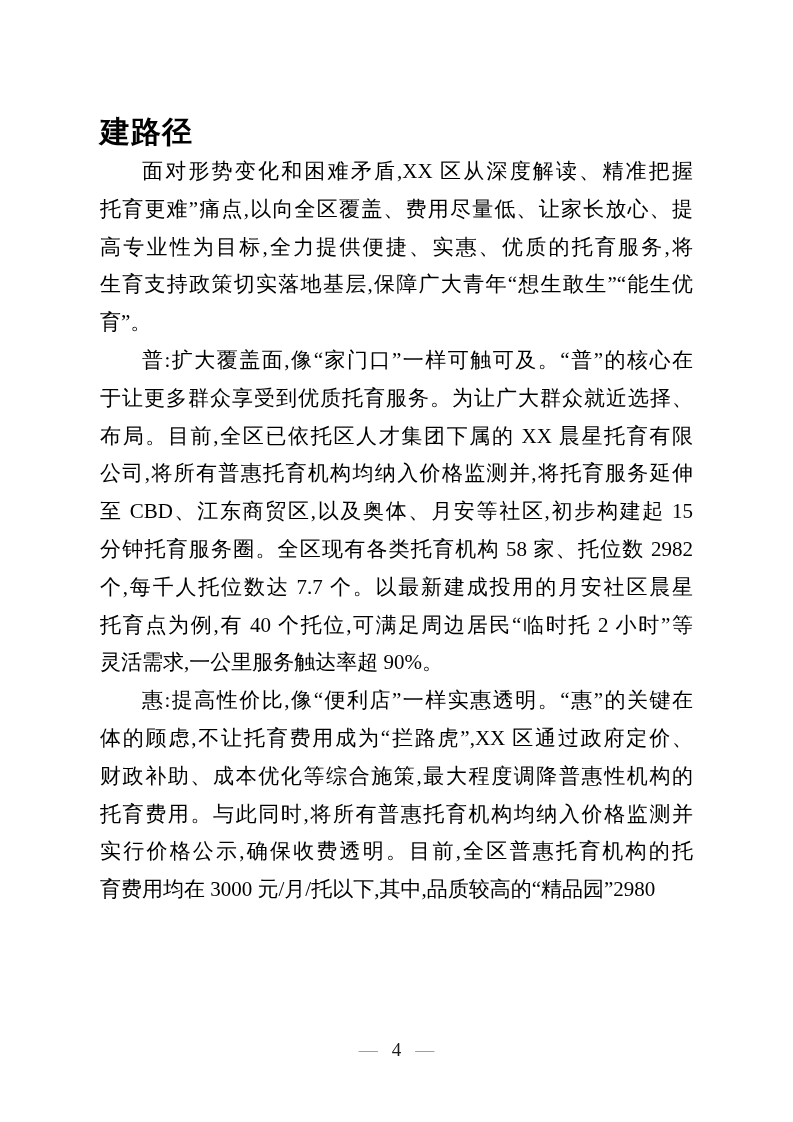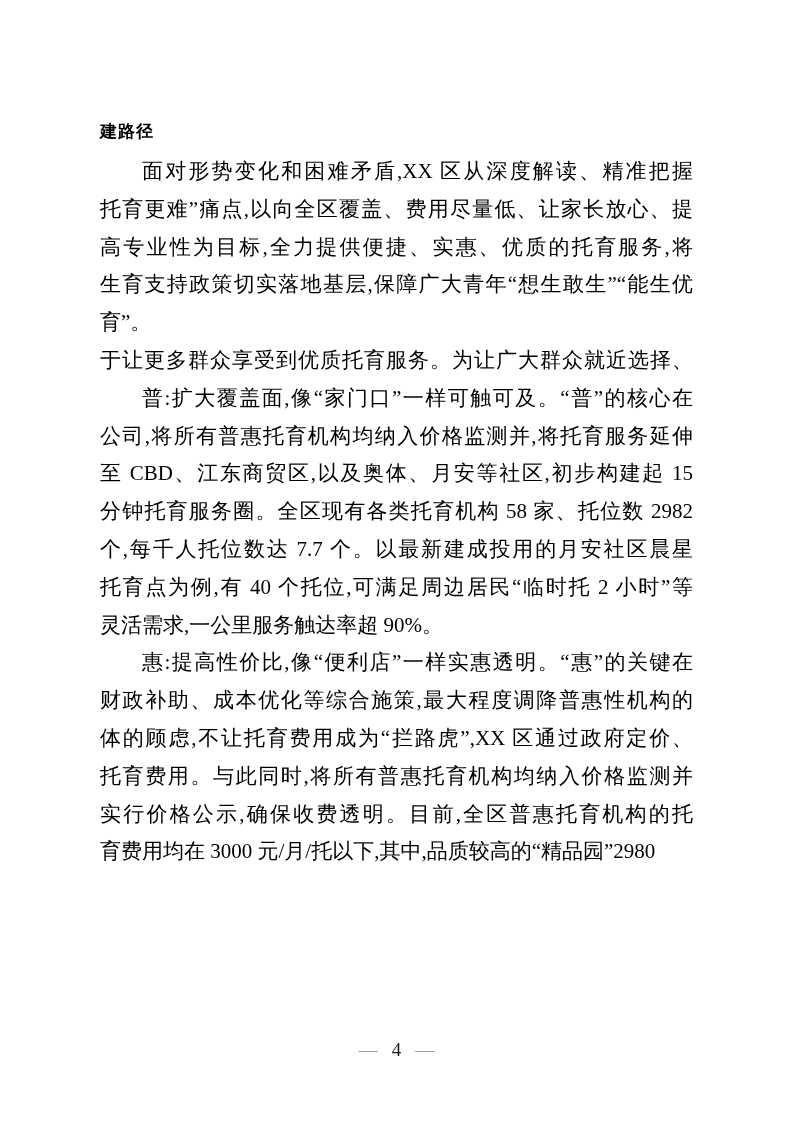--- a/index.html
+++ b/index.html
@@ -18,21 +18,21 @@
   }
   .content {
     position: absolute;
     left: 100px;
     top: 118px;
     width: 593px;
   }
   .heading {
     font-family: "Liberation Sans", "DejaVu Sans", sans-serif;
     font-weight: 700;
-    font-size: 17px;
+    font-size: 30px;
     line-height: 28px;
     margin: 0 0 7px 0;
     letter-spacing: 1px;
   }
   .paragraph {
     margin: 0;
   }
   .line {
     font-size: 21px;
     line-height: 37.8px;
@@ -73,33 +73,34 @@
     <h1 class="heading">建路径</h1>
     <div id="paragraphs">
         <div class="paragraph">
           <div class="line first">面对形势变化和困难矛盾,XX 区从深度解读、精准把握“普、</div>
           <div class="line">托育更难”痛点,以向全区覆盖、费用尽量低、让家长放心、提</div>
           <div class="line">高专业性为目标,全力提供便捷、实惠、优质的托育服务,将</div>
           <div class="line">生育支持政策切实落地基层,保障广大青年“想生敢生”“能生优</div>
           <div class="line last">育”。</div>
         </div>
         <div class="paragraph">
+          <div class="line first">普:扩大覆盖面,像“家门口”一样可触可及。“普”的核心在</div>
           <div class="line">于让更多群众享受到优质托育服务。为让广大群众就近选择、</div>
-          <div class="line first">普:扩大覆盖面,像“家门口”一样可触可及。“普”的核心在</div>
+          <div class="line">布局。目前,全区已依托区人才集团下属的 XX 晨星托育有限</div>
           <div class="line">公司,将所有普惠托育机构均纳入价格监测并,将托育服务延伸</div>
           <div class="line">至 CBD、江东商贸区,以及奥体、月安等社区,初步构建起 15</div>
           <div class="line">分钟托育服务圈。全区现有各类托育机构 58 家、托位数 2982</div>
           <div class="line">个,每千人托位数达 7.7 个。以最新建成投用的月安社区晨星</div>
           <div class="line">托育点为例,有 40 个托位,可满足周边居民“临时托 2 小时”等</div>
           <div class="line last">灵活需求,一公里服务触达率超 90%。</div>
         </div>
         <div class="paragraph">
           <div class="line first">惠:提高性价比,像“便利店”一样实惠透明。“惠”的关键在</div>
+          <div class="line">体的顾虑,不让托育费用成为“拦路虎”,XX 区通过政府定价、</div>
           <div class="line">财政补助、成本优化等综合施策,最大程度调降普惠性机构的</div>
-          <div class="line">体的顾虑,不让托育费用成为“拦路虎”,XX 区通过政府定价、</div>
           <div class="line">托育费用。与此同时,将所有普惠托育机构均纳入价格监测并</div>
           <div class="line">实行价格公示,确保收费透明。目前,全区普惠托育机构的托</div>
           <div class="line last">育费用均在 3000 元/月/托以下,其中,品质较高的“精品园”2980</div>
         </div>
       </div>
   </div>
 
   <div class="footer">
     <span class="dash">—</span><span class="pagenum">4</span><span class="dash">—</span>
   </div>

